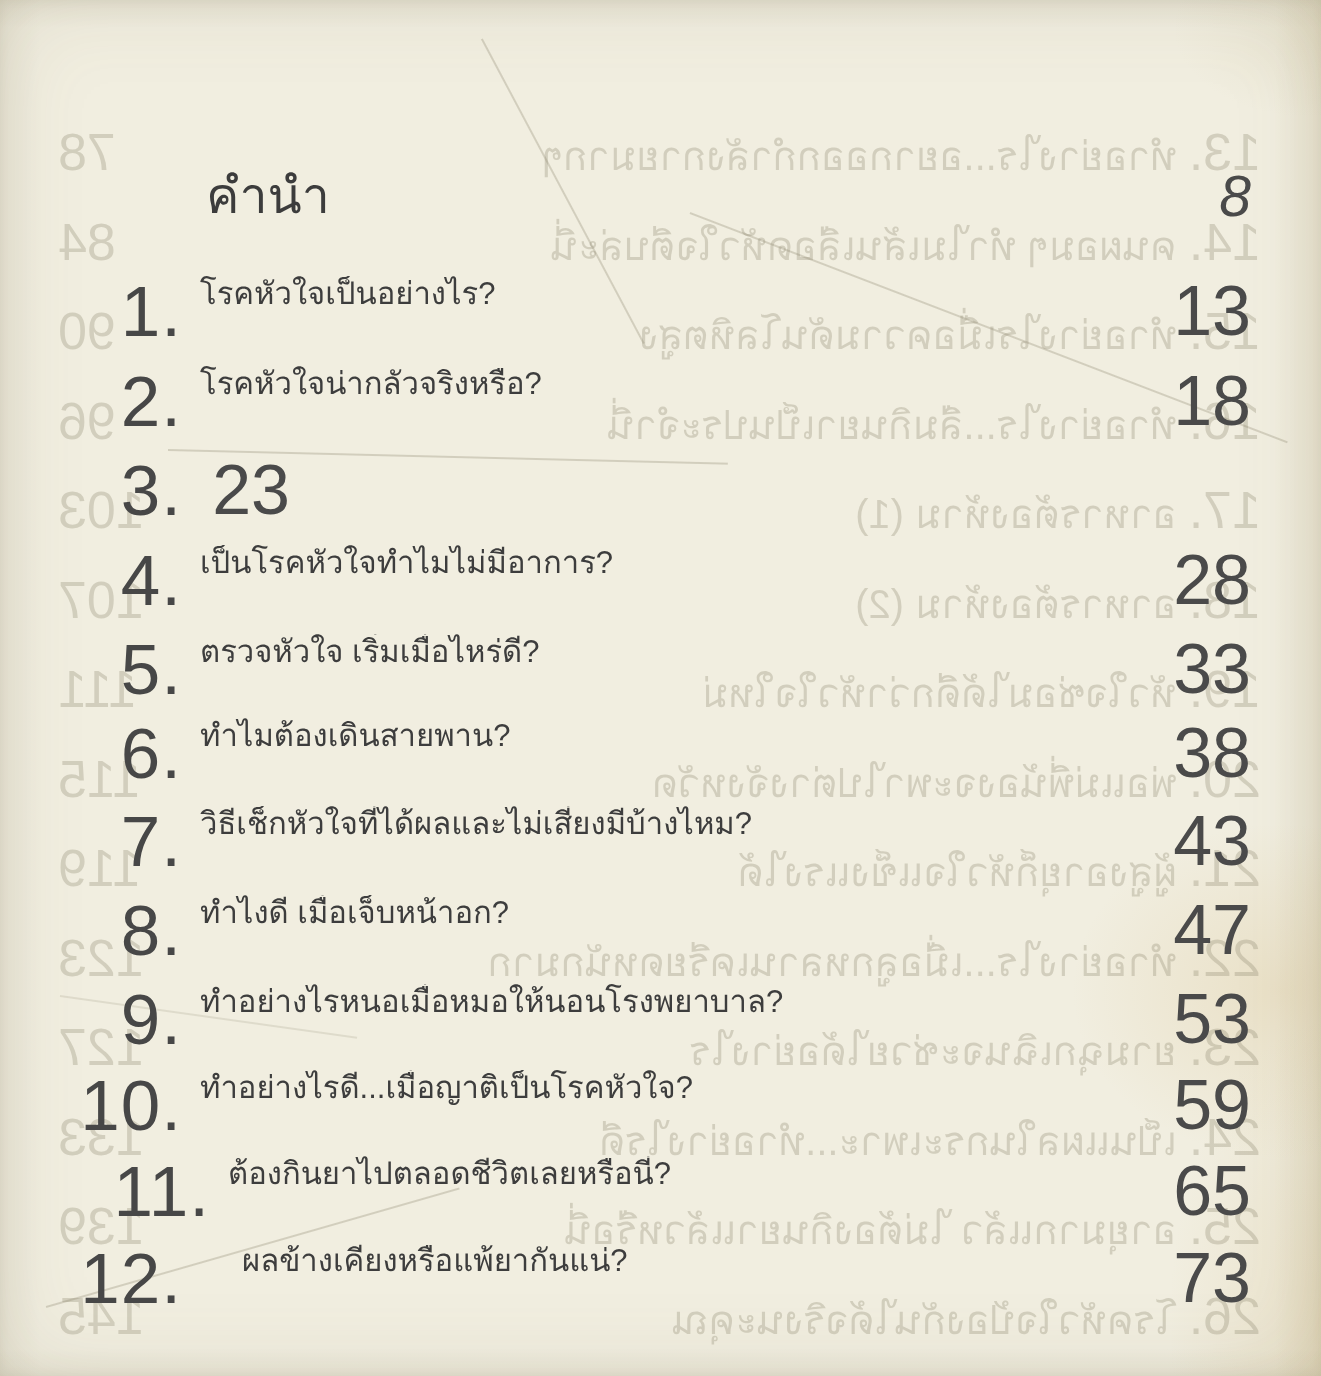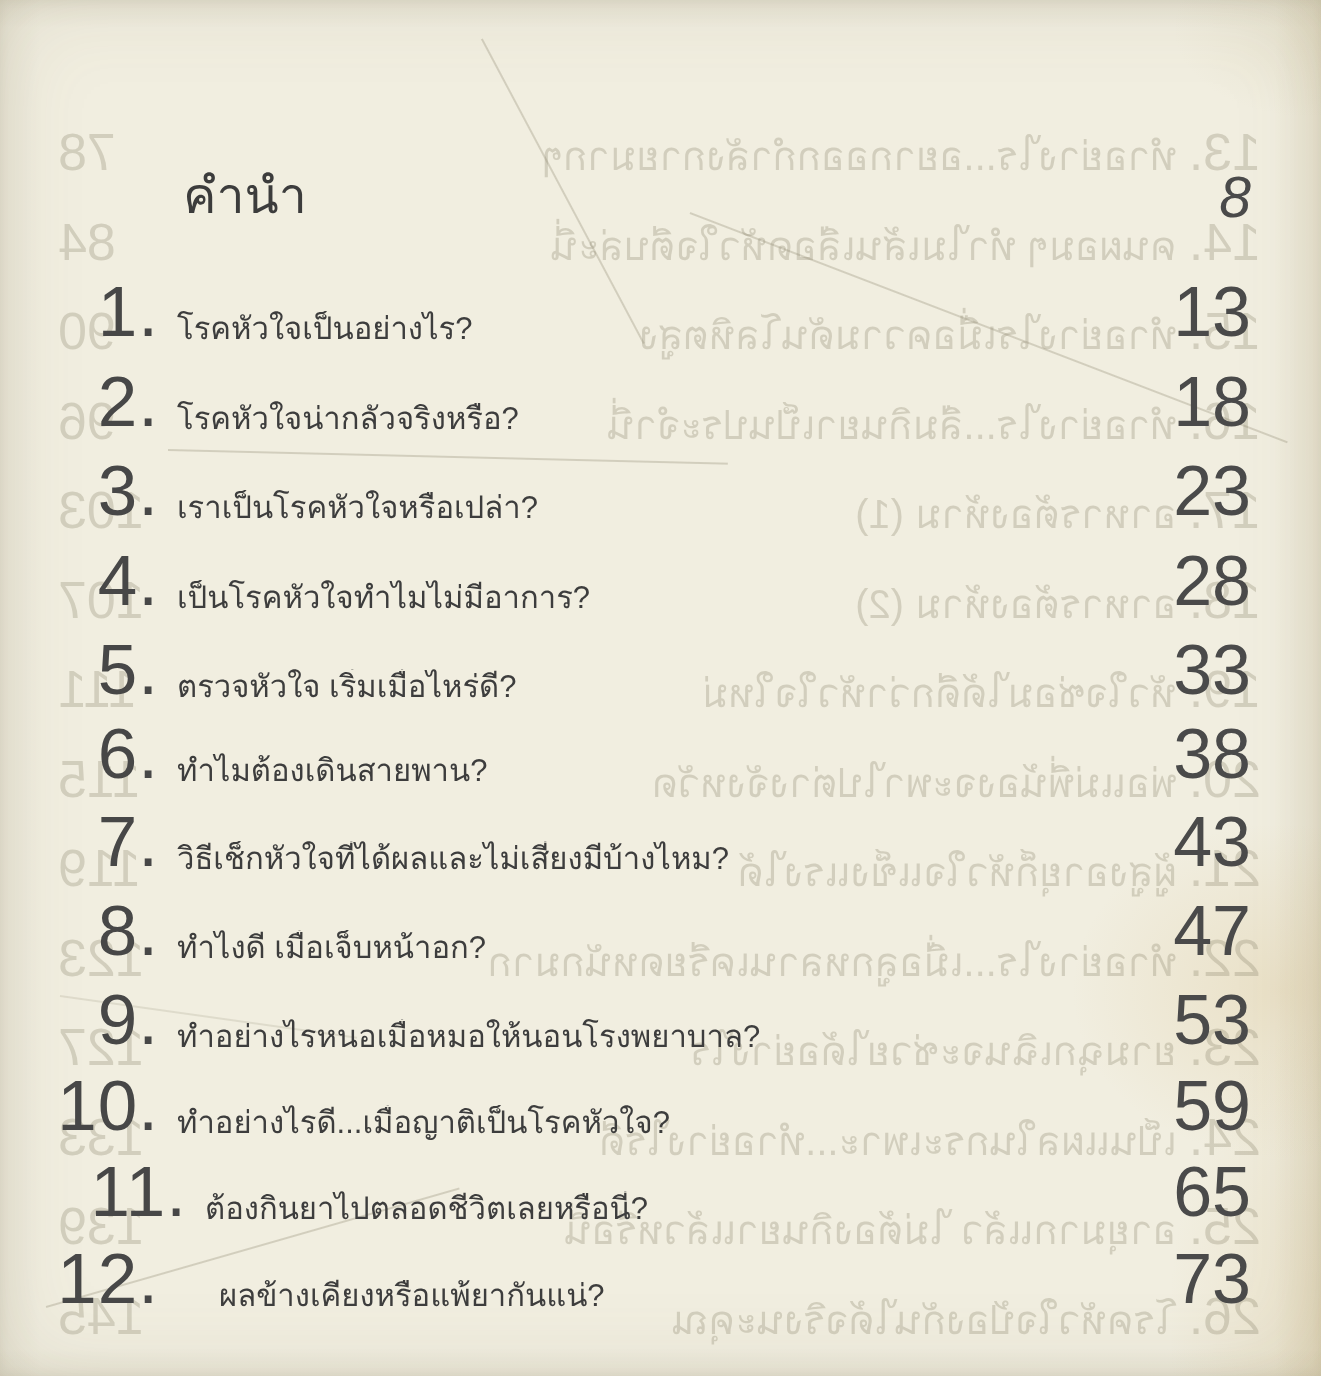--- a/index.html
+++ b/index.html
@@ -35,21 +35,21 @@
 
   
   .crease{position:absolute;height:1.6px;background:rgba(140,133,110,.30);filter:blur(.5px);transform-origin:left center;z-index:2;}
   .crease.c1{left:482px;top:38px;width:345px;transform:rotate(62deg);}
   .crease.c2{left:690px;top:212px;width:640px;transform:rotate(21deg);}
   .crease.c3{left:168px;top:449px;width:560px;transform:rotate(1.4deg);}
   .crease.c4{left:46px;top:1306px;width:430px;transform:rotate(-16deg);}
   .crease.c5{left:60px;top:995px;width:300px;transform:rotate(8deg);opacity:.6;}
 
   
-  .row{position:absolute;left:55px;right:70px;display:flex;align-items:flex-end;z-index:3;}
+  .row{position:absolute;left:78px;right:70px;display:flex;align-items:flex-start;z-index:3;}
   .num{flex:none;width:104px;text-align:right;font-size:71px;line-height:1;color:#474747;padding-right:16px;letter-spacing:1px;}
   .title{flex:1;font-size:31px;line-height:1.15;color:#3d3d3d;padding-left:2px;white-space:nowrap;overflow:hidden;}
   .pnum{flex:none;min-width:92px;text-align:right;font-size:70px;line-height:1;color:#4a4a4a;}
 
   .row.preface{top:168px;}
   .row.preface .title{font-size:50px;color:#3c3c3c;padding-left:8px;}
   .row.preface .pnum{font-style:italic;font-size:57px;}
 
   .row.r0{top:276px;}  .row.r1{top:366px;}  .row.r2{top:455px;}
   .row.r3{top:545px;}  .row.r4{top:634px;}  .row.r5{top:718px;}
@@ -151,21 +151,20 @@
     <span class="title">โรคหัวใจเป็นอย่างไร?</span>
     <span class="pnum">13</span>
   </div>
   <div class="row r1">
     <span class="num">2.</span>
     <span class="title">โรคหัวใจน่ากลัวจริงหรือ?</span>
     <span class="pnum">18</span>
   </div>
   <div class="row r2">
     <span class="num">3.</span>
-    <span class="title">เราเป็นโรคหัวใจหรือเปล่า?</span>
     <span class="pnum">23</span>
   </div>
   <div class="row r3">
     <span class="num">4.</span>
     <span class="title">เป็นโรคหัวใจทำไมไม่มีอาการ?</span>
     <span class="pnum">28</span>
   </div>
   <div class="row r4">
     <span class="num">5.</span>
     <span class="title">ตรวจหัวใจ เริ่มเมื่อไหร่ดี?</span>

